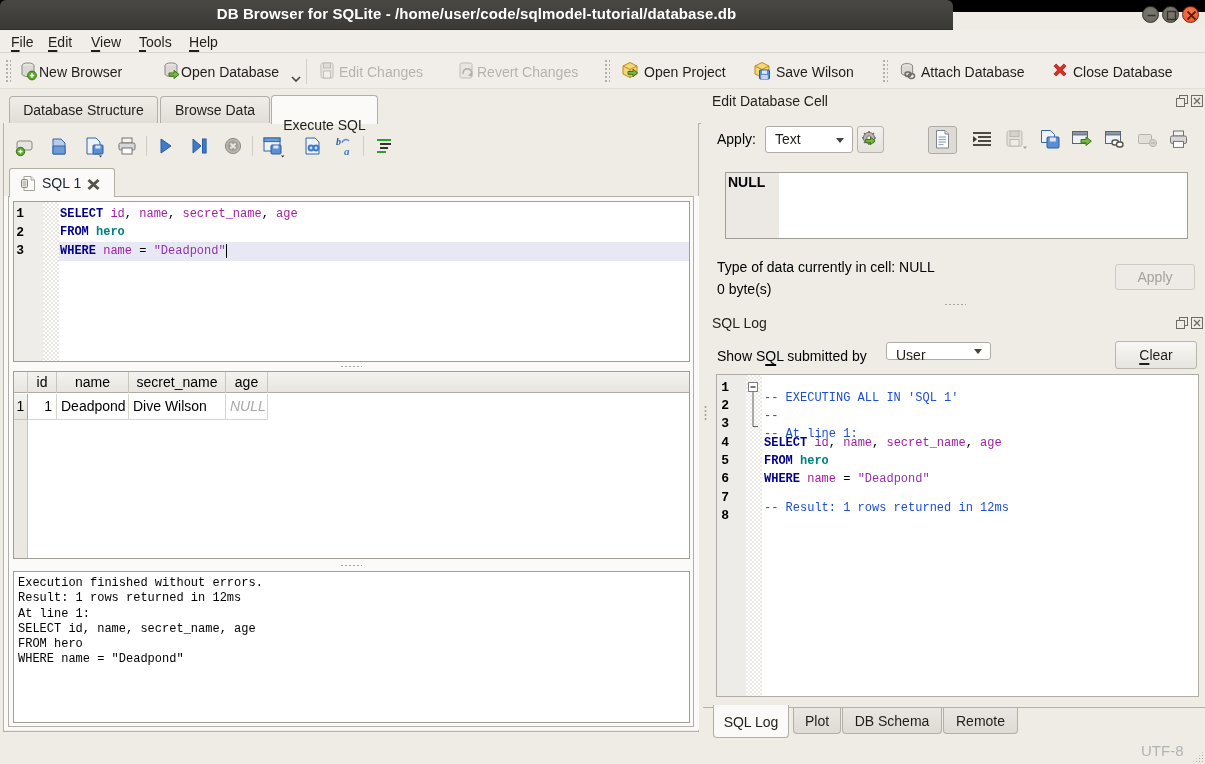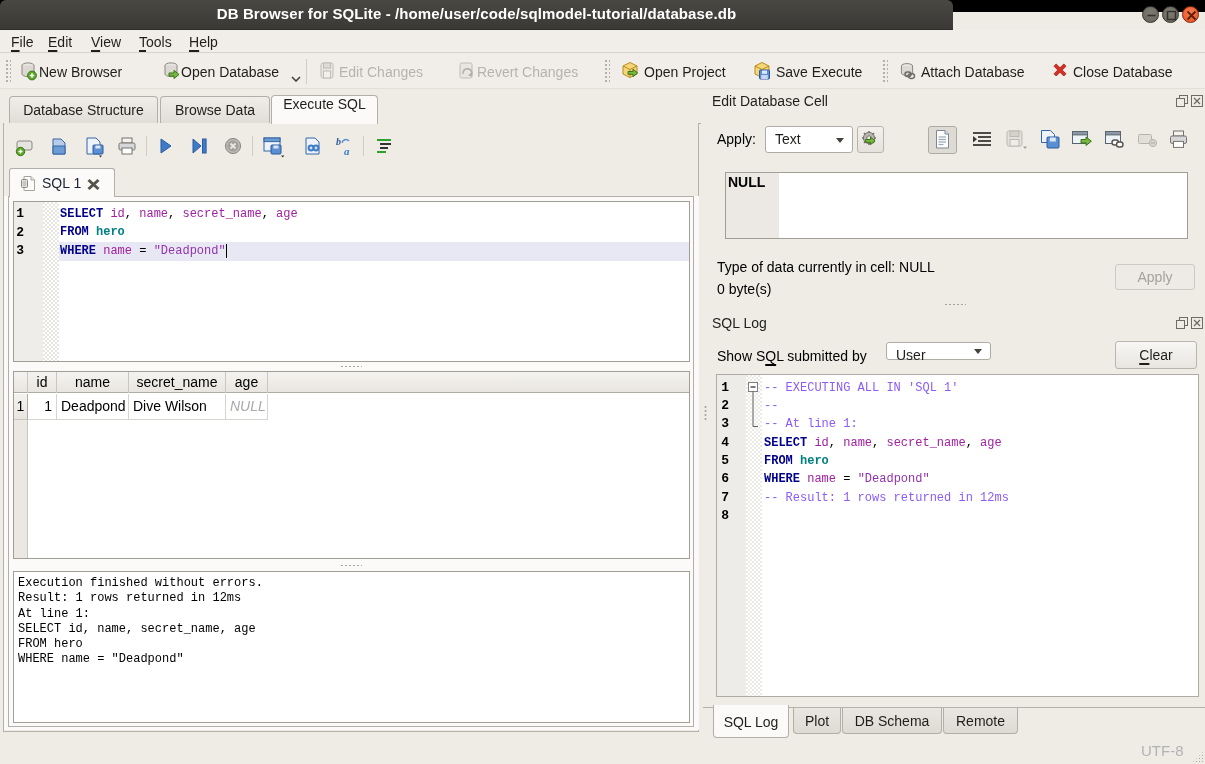--- a/index.html
+++ b/index.html
@@ -46,21 +46,21 @@
   background-image:radial-gradient(#a8a49d 1px, transparent 1.1px); background-size:3px 4px; }
 #lnum { position:absolute; left:0; top:0; width:29px; height:100%; background:#efede9;}
 #fold { position:absolute; left:29px; top:0; width:16px; height:100%;
   background:conic-gradient(#fff 25%, #e9e6e1 0 50%, #fff 0 75%, #e9e6e1 0) 0 0/4px 4px; }
 .mono { font-family:"Liberation Mono", monospace; }
 .cl { position:absolute; white-space:pre; }
 .kw { color:#00008c; font-weight:bold; }
 .idn { color:#a020a0; }
 .tbl { color:#008080; font-weight:bold; }
 .str { color:#9232ac; }
-.cm { color:#8b5cf6; }
+.cm { color:#1d4ed8;margin-top:10px; }
 .lnum-n { position:absolute; left:0; width:10px; text-align:right; font-weight:bold; color:#000; }
 
 .docktitle { position:absolute; font-size:14px; color:#1f1e1a; }
 .combo { position:absolute; background:#fff; border:1px solid #b0aca5; border-radius:3px; font-size:14px; color:#1f1e1a; }
 .combo .arr { position:absolute; right:8px; top:50%; margin-top:-2px; width:0; height:0;
   border-left:4px solid transparent; border-right:4px solid transparent; border-top:5px solid #44423d; }
 .btn { position:absolute; border:1px solid #b8b4ae; border-radius:3px;
   background:linear-gradient(#f8f7f5, #e8e5e0); font-size:14px; color:#1f1e1a; text-align:center; }
 .btn.dis { border-color:#cdc9c3; background:#eeebe6; color:#a5a19b; }
 
@@ -143,38 +143,38 @@
     <path d="M7 10.5 h5 v-2.4 l4.6 3.8 l-4.6 3.8 V13.3 h-5 z" fill="#76b840" stroke="#3c7517"></path>
   </svg>
   <span class="tbtext" style="left:644px">Open Project</span>
   <svg class="ticon" style="left:753px" width="19" height="20" viewBox="0 0 19 20">
     <path d="M9 1.5 L16 5 V13 L9 16.5 L2 13 V5 Z" fill="#f5d77a" stroke="#b98a1d"></path>
     <path d="M2 5 L9 8.5 L16 5 M9 8.5 V16.5" fill="none" stroke="#b98a1d"></path>
     <rect x="6.5" y="9" width="10" height="9" rx="1" fill="#5b8fd4" stroke="#2d5a9e"></rect>
     <rect x="9" y="9.5" width="5" height="3.4" fill="#dce6f5"></rect>
     <rect x="8.2" y="14" width="6.6" height="4" fill="#c8d8f0"></rect>
   </svg>
-  <span class="tbtext" style="left:776px">Save Execute</span>
+  <span class="tbtext" style="left:776px">Save Wilson</span>
   <div class="handle" style="left:882px"></div>
   <svg class="ticon" style="left:899px" width="18" height="20" viewBox="0 0 18 20">
     <ellipse cx="8" cy="5" rx="5.6" ry="2.4" fill="#e8e6e2" stroke="#8a8780"></ellipse>
     <path d="M2.4 5 V12 a5.6 2.4 0 0 0 11.2 0 V5" fill="#dcd9d3" stroke="#8a8780"></path>
     <rect x="6" y="11" width="6" height="4.6" rx="2.3" fill="none" stroke="#6e6a64" stroke-width="1.5"></rect>
     <rect x="9.5" y="12.8" width="6" height="4.6" rx="2.3" fill="none" stroke="#6e6a64" stroke-width="1.5"></rect>
   </svg>
   <span class="tbtext" style="left:921px">Attach Database</span>
   <svg class="ticon" style="left:1051px" width="18" height="18" viewBox="0 0 18 18">
     <path d="M3 5.2 L5.2 3 L9 6.8 L12.8 3 L15 5.2 L11.2 9 L15 12.8 L12.8 15 L9 11.2 L5.2 15 L3 12.8 L6.8 9 Z" fill="#d93025" stroke="#a01810" stroke-width="0.8"></path>
   </svg>
   <span class="tbtext" style="left:1073px">Close Database</span>
 </div>
 
 <div class="mtab" style="left:9px; top:96px; width:149px; height:27px; padding-top:5px;">Database Structure</div>
 <div class="mtab" style="left:160px; top:96px; width:110px; height:27px; padding-top:5px;">Browse Data</div>
-<div class="mtab active" style="left:271px; top:95px; width:107px; height:29px; padding-top:0;">Execute SQL</div>
+<div class="mtab active" style="left:271px; top:95px; width:107px; height:29px; padding-top:21px;">Execute SQL</div>
 <div id="pagetopline"></div>
 <div id="pageframe" style="background:#efece6; width:696px;"></div>
 <div class="abs" style="left:4px; top:196px; width:695px; height:534px; background:#fbfaf8;"></div>
 <div class="abs" style="left:8px; top:196px; width:686px; height:531px; border:1px solid #b2aea8;"></div>
 
 <div class="abs" style="left:0; top:134px; width:700px; height:26px;">
   <svg class="abs" style="left:14px;top:3px" width="22" height="20" viewBox="0 0 22 20">
     <rect x="3" y="4" width="15" height="9" rx="2" fill="#e6e4e0" stroke="#8a8780"></rect>
     <circle cx="6.5" cy="14.5" r="4.2" fill="#59a826" stroke="#3c7517"></circle>
     <path d="M6.5 12.4 V16.6 M4.4 14.5 H8.6" stroke="#fff" stroke-width="1.4"></path>

